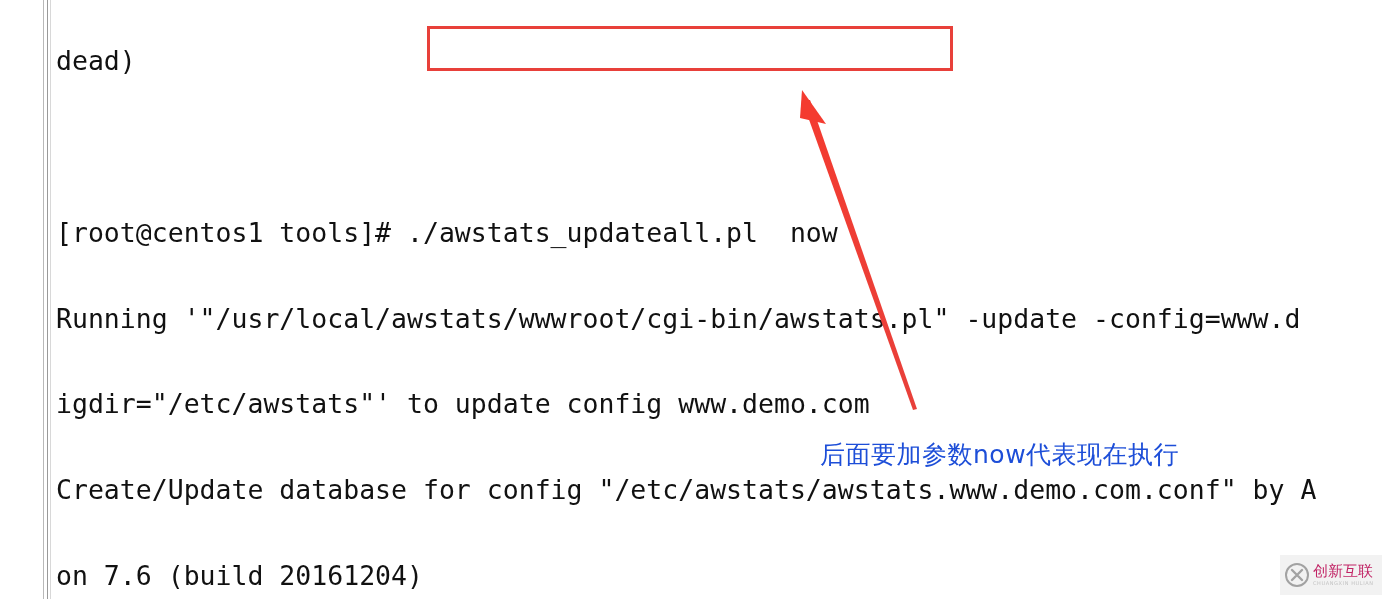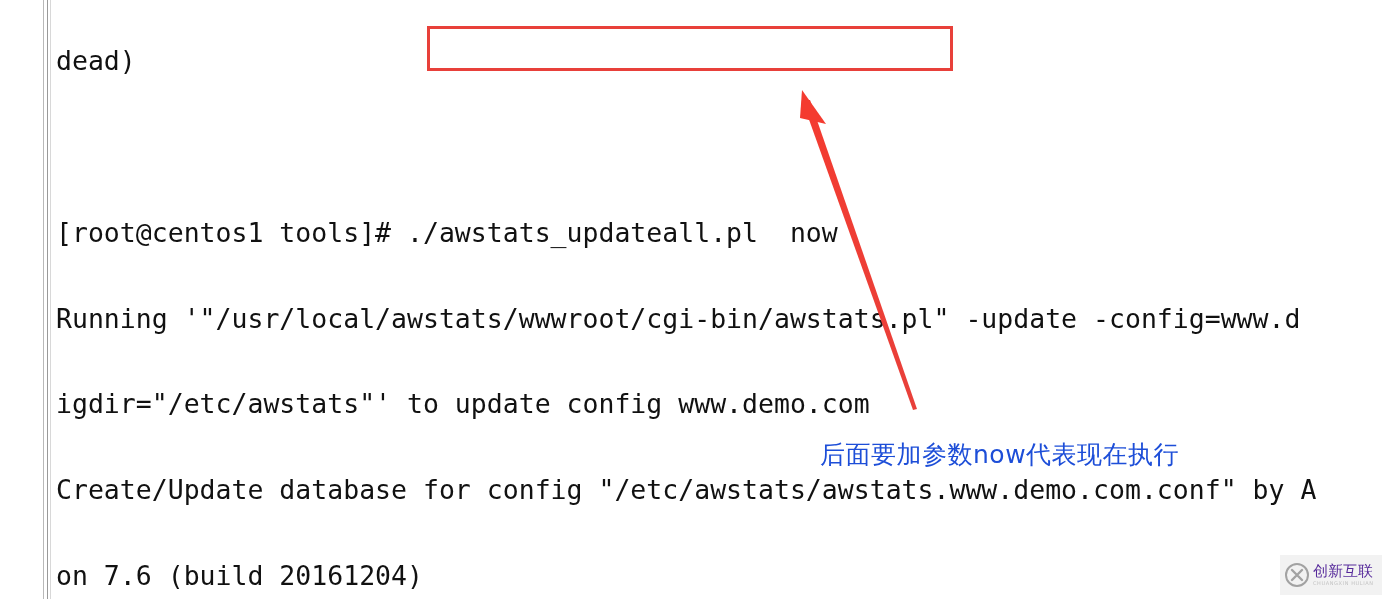--- a/index.html
+++ b/index.html
@@ -121,21 +121,21 @@
   }
   #watermark .wm-textblock {
     display: flex;
     flex-direction: column;
     justify-content: center;
     line-height: 1;
   }
   #watermark .wm-name {
     font-family: "DejaVu Sans", "Liberation Sans", sans-serif;
     font-size: 15px;
-    color: #4c1d95;
+    color: #be185d;
     letter-spacing: 0px;
     white-space: nowrap;
   }
   #watermark .wm-sub {
     font-family: "DejaVu Sans", "Liberation Sans", sans-serif;
     font-size: 5px;
     color: #c0c0c0;
     letter-spacing: 0.6px;
     white-space: nowrap;
     margin-top: 2px;

